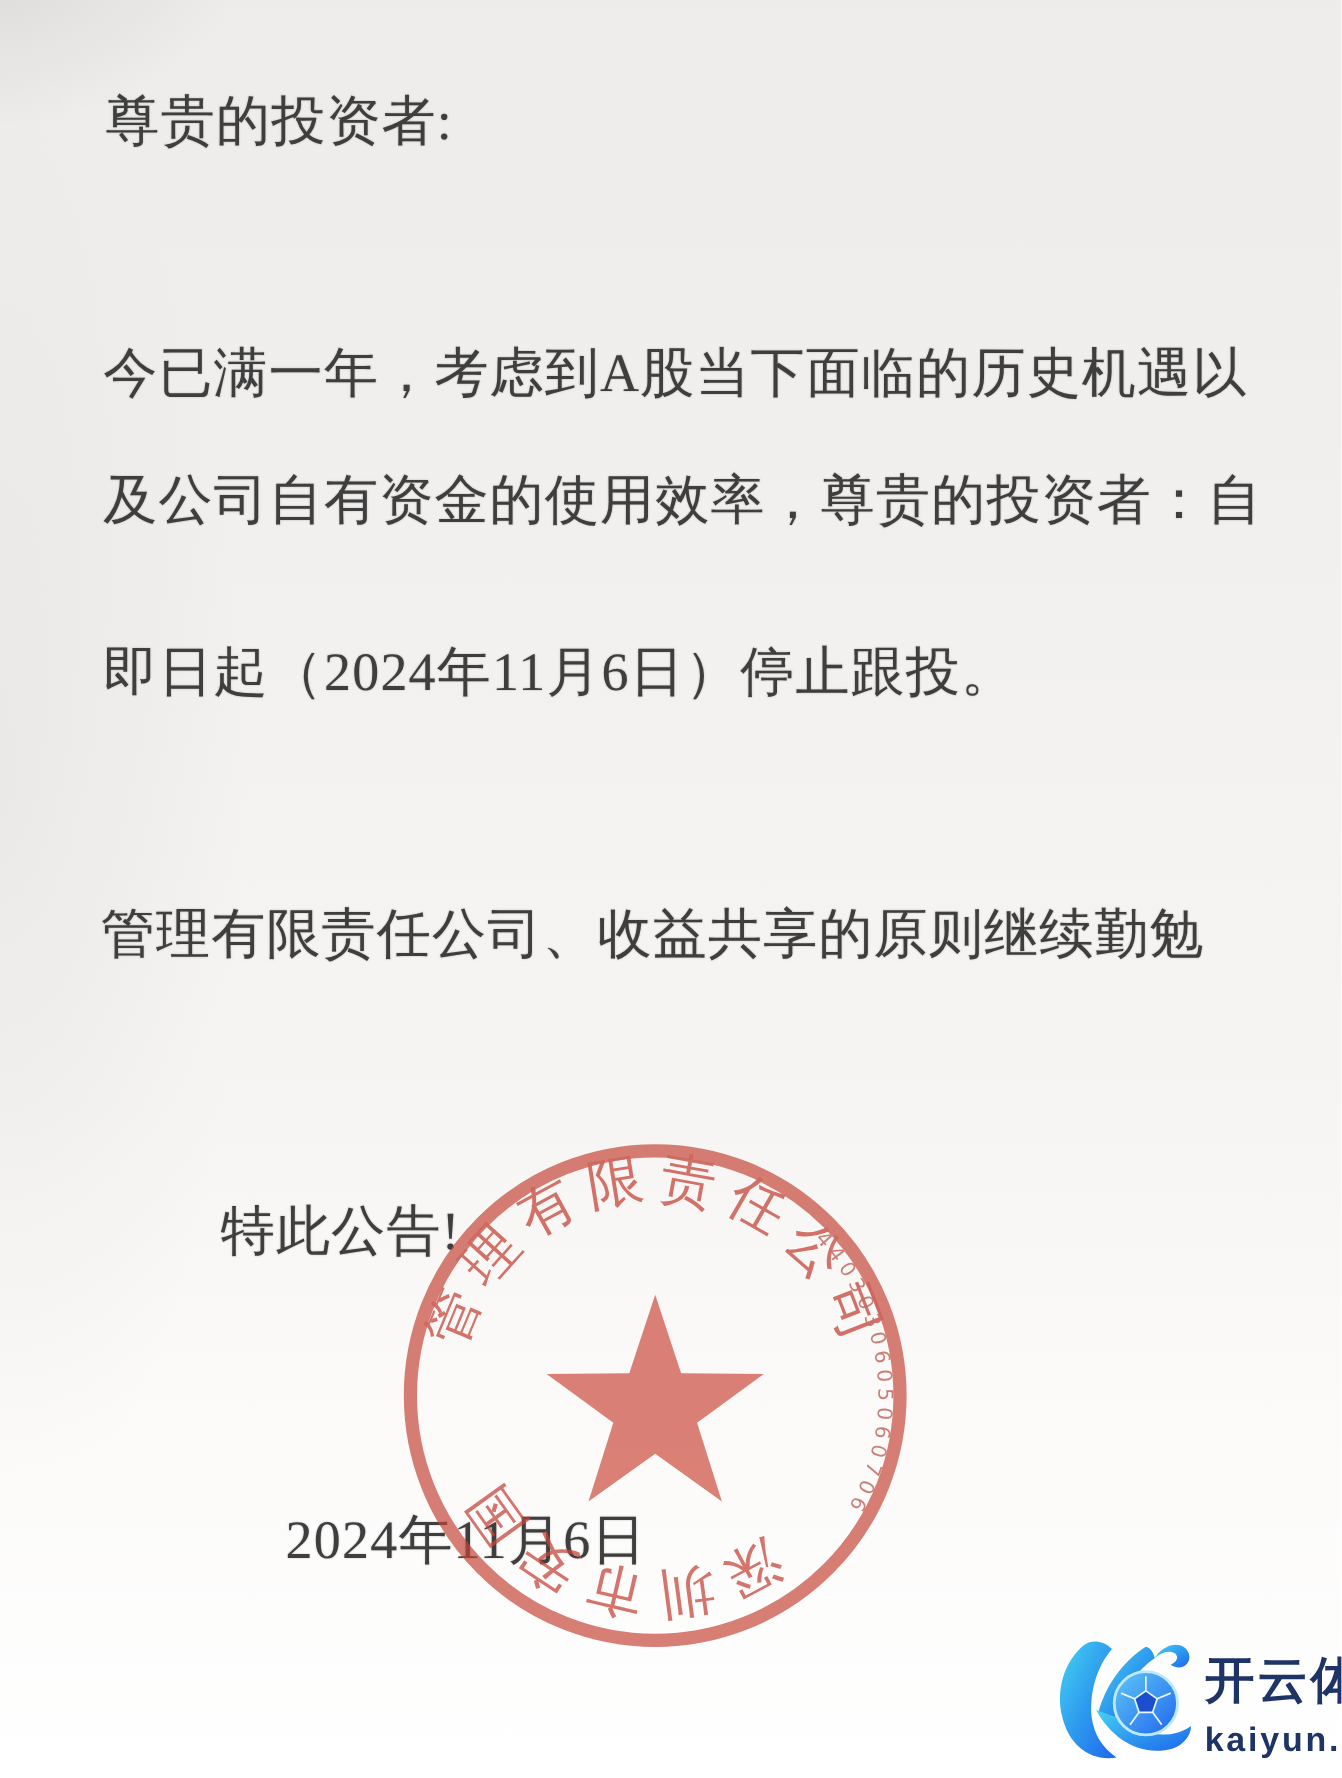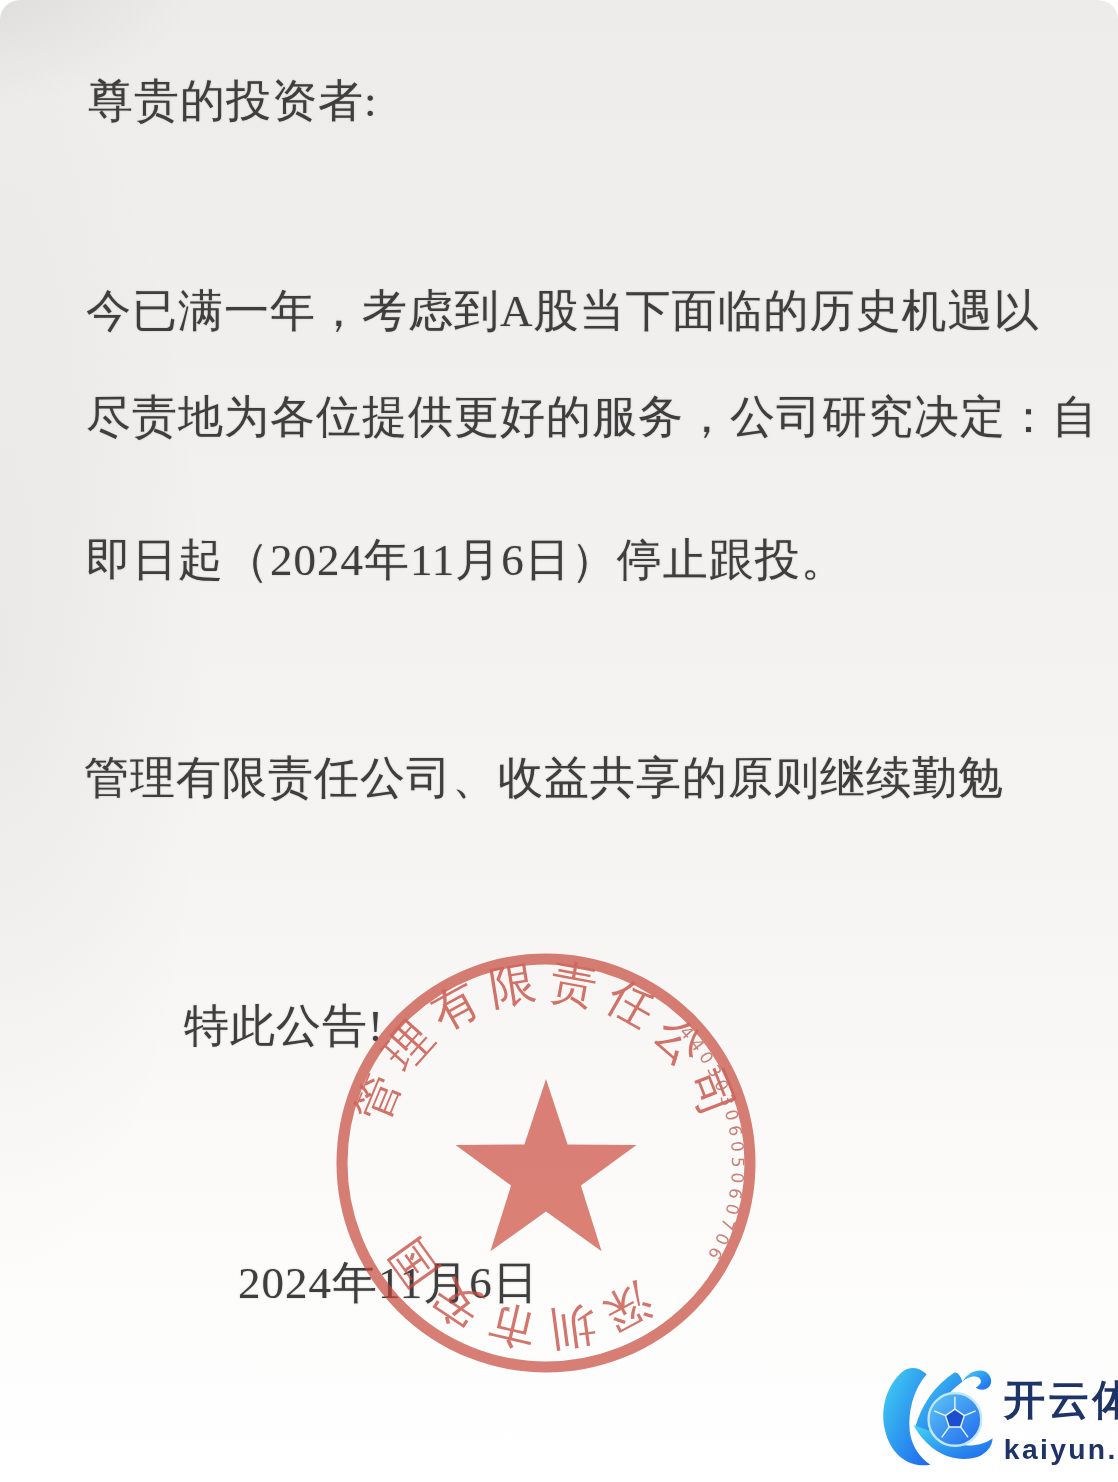--- a/index.html
+++ b/index.html
@@ -2,21 +2,20 @@
 <html><head>
 <meta charset="utf-8">
 <style>
   html,body{margin:0;padding:0;background:#ffffff;}
   .page{
     position:relative;
     width:1118px;height:1482px;
     overflow:hidden;
     background:linear-gradient(180deg,#edecea 0%,#f2f0ee 30%,#f7f5f3 62%,#fcfbfa 82%,#ffffff 100%);
     font-family:"Liberation Serif","DejaVu Serif",serif;
-    border-radius:20px;
   }
   .page::before{
     content:"";position:absolute;inset:0;pointer-events:none;
     background:
       radial-gradient(ellipse 420px 260px at -4% -3%, rgba(40,40,40,0.10), rgba(0,0,0,0) 60%),
       radial-gradient(ellipse 300px 900px at 0% 45%, rgba(60,60,60,0.05), rgba(0,0,0,0) 70%);
   }
   .line{
     position:absolute;
     font-size:45px;
@@ -37,21 +36,21 @@
   }
   .logo-wrap svg{display:block;width:100%;height:100%;}
 </style>
 </head>
 <body>
 
 <div class="page">
 
   <div class="line" style="left:88px;top:78px;">尊贵的投资者:</div>
   <div class="line" style="left:86px;top:288px;">今已满一年，考虑到A股当下面临的历史机遇以</div>
-  <div class="line" style="left:86px;top:394px;">尽责地为各位提供更好的服务，公司研究决定：自</div>
+  <div class="line" style="left:86px;top:394px;">及公司自有资金的使用效率，尊贵的投资者：自</div>
   <div class="line" style="left:86px;top:501px;margin-top:36px;">即日起（2024年11月6日）停止跟投。</div>
   <div class="line" style="left:84px;top:755px;">管理有限责任公司、收益共享的原则继续勤勉</div>
   <div class="line" style="left:184px;top:1003px;">特此公告!</div>
   <div class="line" style="left:238px;top:1260px;">2024年11月6日</div>
 
   <div class="seal-wrap">
     <svg viewBox="0 0 442 436">
       <defs>
         <path id="arcTop" d="M 54.6,192.0 A 165,165 0 0 1 381.4,192.0" fill="none"></path>
         <path id="arcDigits" d="M 337.6,72.5 A 186,186 0 0 1 324.7,367.3" fill="none"></path>

